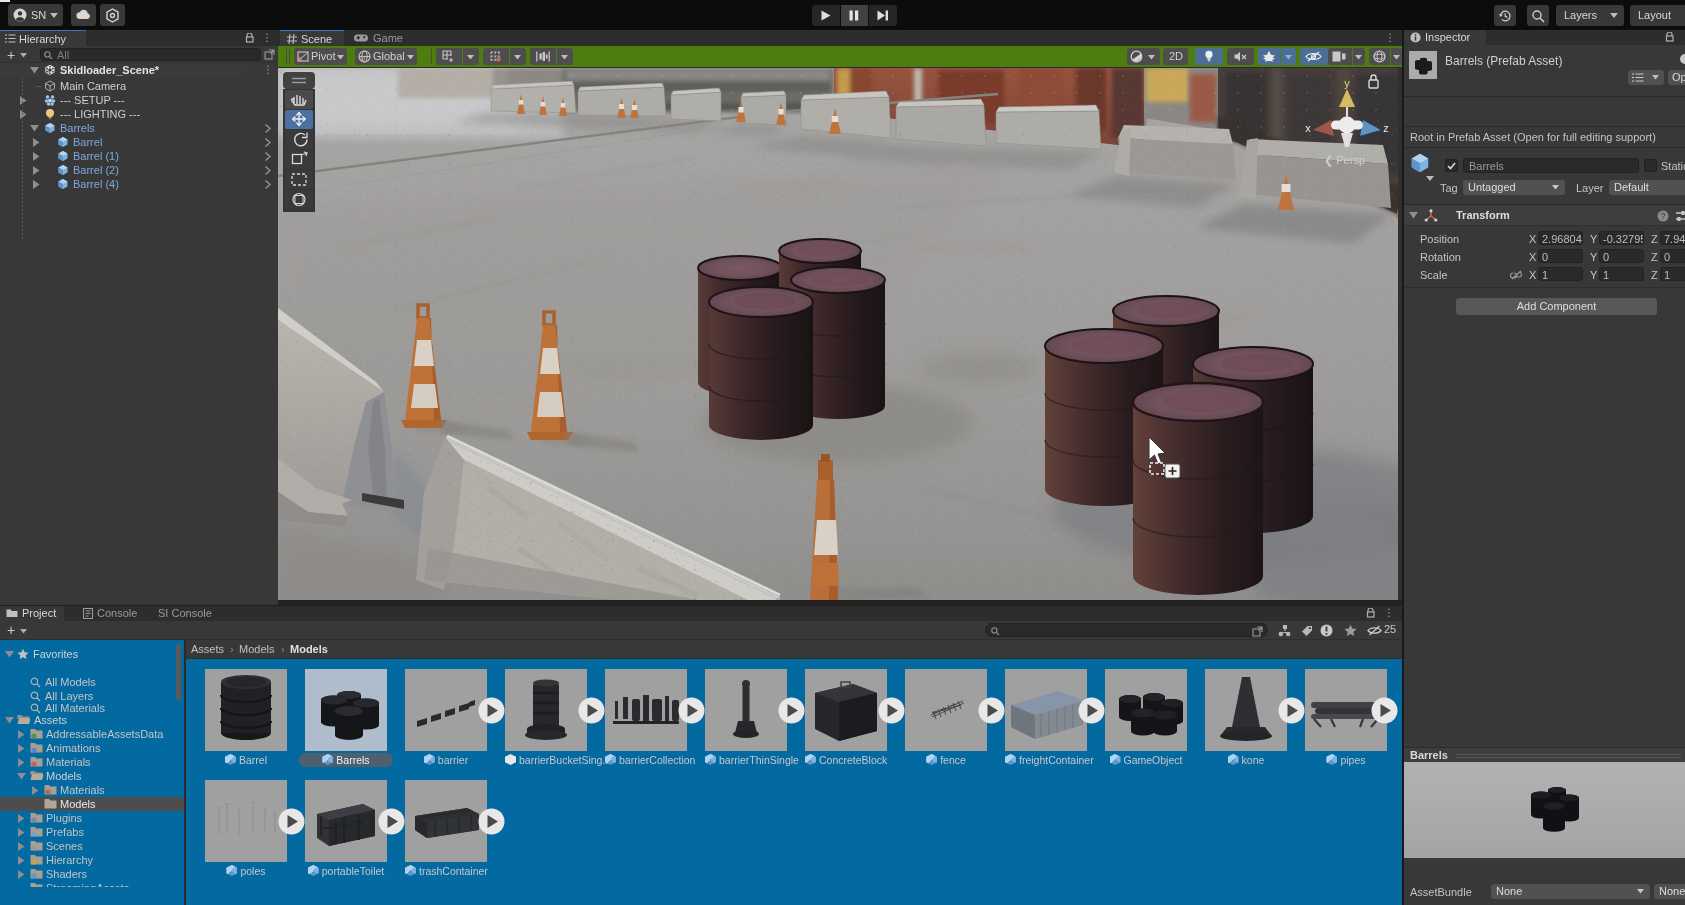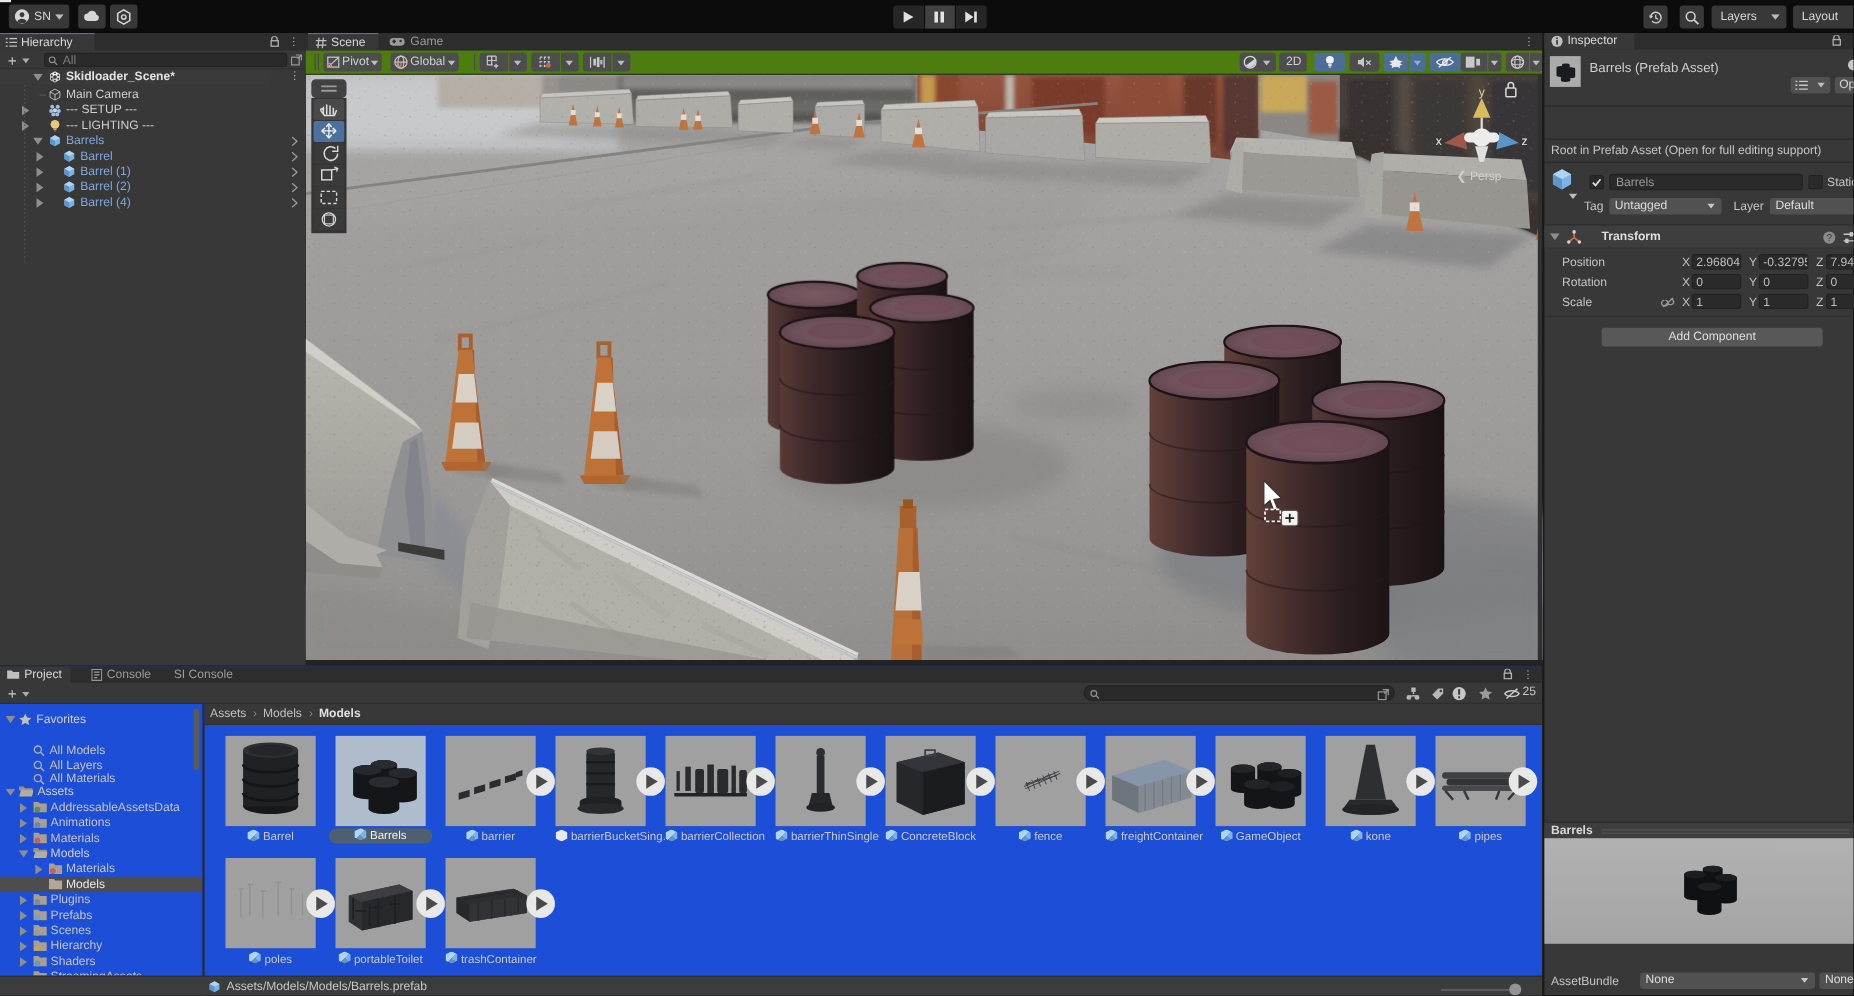--- a/index.html
+++ b/index.html
@@ -742,21 +742,21 @@
   <rect x="872" y="395" width="14" height="11" fill="none" stroke="#f4f4f4" stroke-width="1.6" stroke-dasharray="3 2"></rect>
   <rect x="887" y="396" width="15" height="14" rx="2" fill="#f2f2f2" stroke="#555" stroke-width="1"></rect>
   <path d="M894.5 399 v8 M890.5 403 h8" stroke="#222" stroke-width="1.6"></path>
 </g>
 <rect x="1120" y="0" width="4" height="532" fill="#303030"></rect>
 </svg>
     </div>
     <div class="abs" style="left:0;top:570px;width:1124px;height:5px;background:#232323;"></div>
   </div>
 
-  <div class="abs" id="project" style="left:0;top:605px;width:1402px;height:300px;background:#1d4ed8;border-top:1px solid #1f1f1f;">
+  <div class="abs" id="project" style="left:0;top:605px;width:1402px;height:300px;background:#0369a1;border-top:1px solid #1f1f1f;">
 
     <div class="abs tabbar" style="left:0;top:0;width:1402px;height:15px;">
       <div class="abs tab-active" style="left:0;top:0;width:64px;height:15px;">
         <svg class="abs" style="left:6px;top:2px;" width="12" height="10" viewBox="0 0 12 10">
             <path d="M0.5 1.5 h4 l1.5 1.5 h5.5 v6 h-11 Z" fill="#c0c0c0"></path>
           </svg>
         <span class="abs" style="left:22px;top:1px;color:#d8d8d8;">Project</span>
       </div>
       <svg class="abs" style="left:83px;top:2px;" width="10" height="11" viewBox="0 0 10 11">
           <rect x="0.5" y="0.5" width="9" height="10" fill="none" stroke="#9a9a9a" stroke-width="1.1"></rect>
@@ -1161,30 +1161,20 @@
       <svg class="abs" style="left:292px;top:168px;" width="27" height="27">
           <circle cx="13.5" cy="13.5" r="13" fill="#e8e8e8"></circle>
           <path d="M9.5 7 L20 13.5 L9.5 20 Z" fill="#4a4a4a"></path>
         </svg>
 
       <div class="lbl" style="left:19px;top:225px;"><span class="lico"></span>poles</div>
       <div class="lbl" style="left:119px;top:225px;"><span class="lico"></span>portableToilet</div>
       <div class="lbl" style="left:219px;top:225px;"><span class="lico"></span>trashContainer</div>
     </div>
 
-    <div class="abs" style="left:0;top:281px;width:1402px;height:19px;background:#3c3c3c;border-top:1px solid #2e2e2e;">
-      <svg class="abs" style="left:189px;top:3px;" width="12" height="12" viewBox="0 0 24 24">
-          <path d="M12 2 L21 7 L21 17 L12 22 L3 17 L3 7 Z" fill="#7db2e2"></path>
-          <path d="M12 2 L21 7 L12 12 L3 7 Z" fill="#b0d3ef"></path>
-          <path d="M12 12 L12 22 L3 17 L3 7 Z" fill="#5f96c9"></path>
-        </svg>
-      <span class="abs" style="left:206px;top:3px;color:#c8c8c8;">Assets/Models/Models/Barrels.prefab</span>
-      <div class="abs" style="left:1310px;top:11px;width:68px;height:2px;background:#5a5a5a;"></div>
-      <div class="abs" style="left:1372px;top:6px;width:11px;height:11px;border-radius:6px;background:#939393;"></div>
-    </div>
   </div>
 
   <div class="abs panel" id="inspector" style="left:1402px;top:30px;width:283px;height:875px;border-left:2px solid #191919;">
 
     <div class="abs tabbar" style="left:0;top:0;width:281px;height:15px;">
       <div class="abs tab-active" style="left:0;top:0;width:82px;height:15px;">
         <svg class="abs" style="left:6px;top:2px;" width="11" height="11" viewBox="0 0 13 13">
             <circle cx="6.5" cy="6.5" r="6" fill="#c0c0c0"></circle>
             <rect x="5.6" y="5.2" width="1.8" height="5" fill="#383838"></rect>
             <rect x="5.6" y="2.4" width="1.8" height="1.8" fill="#383838"></rect>

